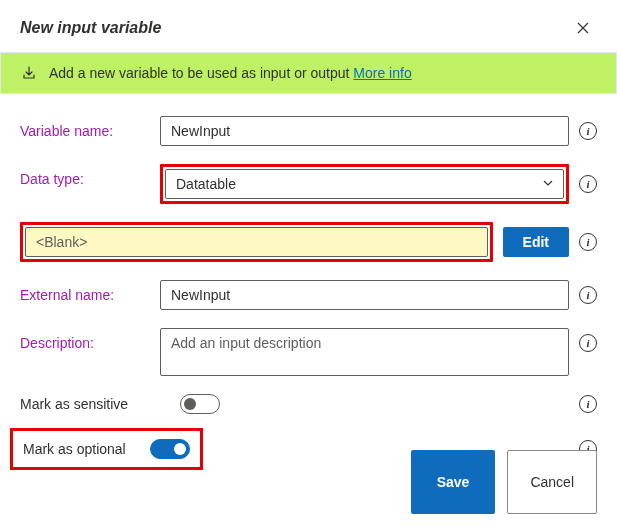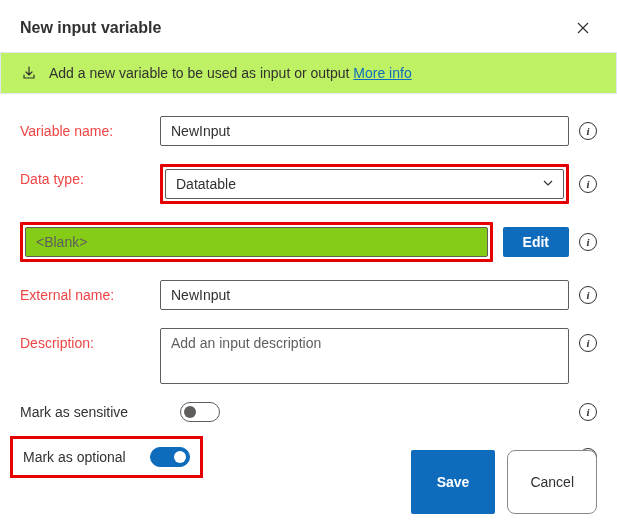--- a/index.html
+++ b/index.html
@@ -14,21 +14,21 @@
     overflow: hidden;
     position: relative;
   }
   .dialog { width: 617px; }
   .header {
     display: flex;
     align-items: center;
     justify-content: space-between;
     padding: 14px 20px 10px 20px;
   }
-  .title { font-size: 16px; font-weight: 600; }
+  .title { font-size: 16px; font-weight: 600; font-style: italic; }
   .close-btn {
     background: none; border: none; cursor: pointer;
     font-size: 14px; color: #323130; width: 28px; height: 28px;
     display: flex; align-items: center; justify-content: center;
   }
   .info-banner {
     background: #bef264;
     border: 1px solid #e1e6ef;
     padding: 12px 20px;
     display: flex;
@@ -44,48 +44,48 @@
   .row {
     display: flex;
     align-items: flex-start;
     margin-bottom: 18px;
     gap: 10px;
   }
   .label-col {
     width: 130px;
     padding-top: 7px;
     font-size: 14px;
-    color: #ef4444;
+    color: #a21caf;
   }
   .field-col { flex: 1; display: flex; align-items: center; gap: 10px; }
   .text-input, .select-input, .textarea-input {
     width: 100%;
     border: 1px solid #605e5c;
     border-radius: 2px;
     padding: 6px 10px;
     font-size: 14px;
     font-family: inherit;
     background: #fff;
     color: #323130;
   }
   .select-wrap { position: relative; width: 100%; border-radius: 10px; }
   .select-input { appearance: none; padding-right: 30px; }
   .chevron {
     position: absolute; right: 10px; top: 50%; transform: translateY(-50%);
     pointer-events: none;
   }
-  .textarea-input { height: 56px; resize: none; color: #605e5c; }
+  .textarea-input { height: 48px; resize: none; color: #605e5c; }
   .textarea-input::placeholder { color: #605e5c; }
   .readonly-box {
     width: 100%;
     border: 1px solid #605e5c;
     border-radius: 2px;
     padding: 6px 10px;
     font-size: 14px;
-    background: #84cc16;
+    background: #fef9c3;
     color: #605e5c;
   }
   .info-btn {
     width: 18px; height: 18px; border-radius: 50%;
     border: 1px solid #323130; background: #fff;
     display: flex; align-items: center; justify-content: center;
     font-size: 11px; font-weight: 600; font-style: italic;
     cursor: pointer; flex-shrink: 0; font-family: Georgia, serif;
   }
   .edit-btn {
@@ -123,21 +123,21 @@
     padding: 16px 20px;
   }
   .btn-primary {
     background: #0f6cbd; color: #fff; border: none;
     padding: 24px 26px; font-size: 14px; font-weight: 600;
     border-radius: 2px; cursor: pointer;
   }
   .btn-secondary {
     background: #fff; color: #323130; border: 1px solid #8a8886;
     padding: 0 22px; font-size: 14px; font-weight: 400;
-    border-radius: 8px; cursor: pointer;
+    border-radius: 2px; cursor: pointer;
   }
   .optional-highlight {
     border: 3px solid #e60000;
     padding: 8px 10px;
     display: inline-flex;
     align-items: center;
     gap: 24px;
     margin-left: -10px;
   }
 </style>

